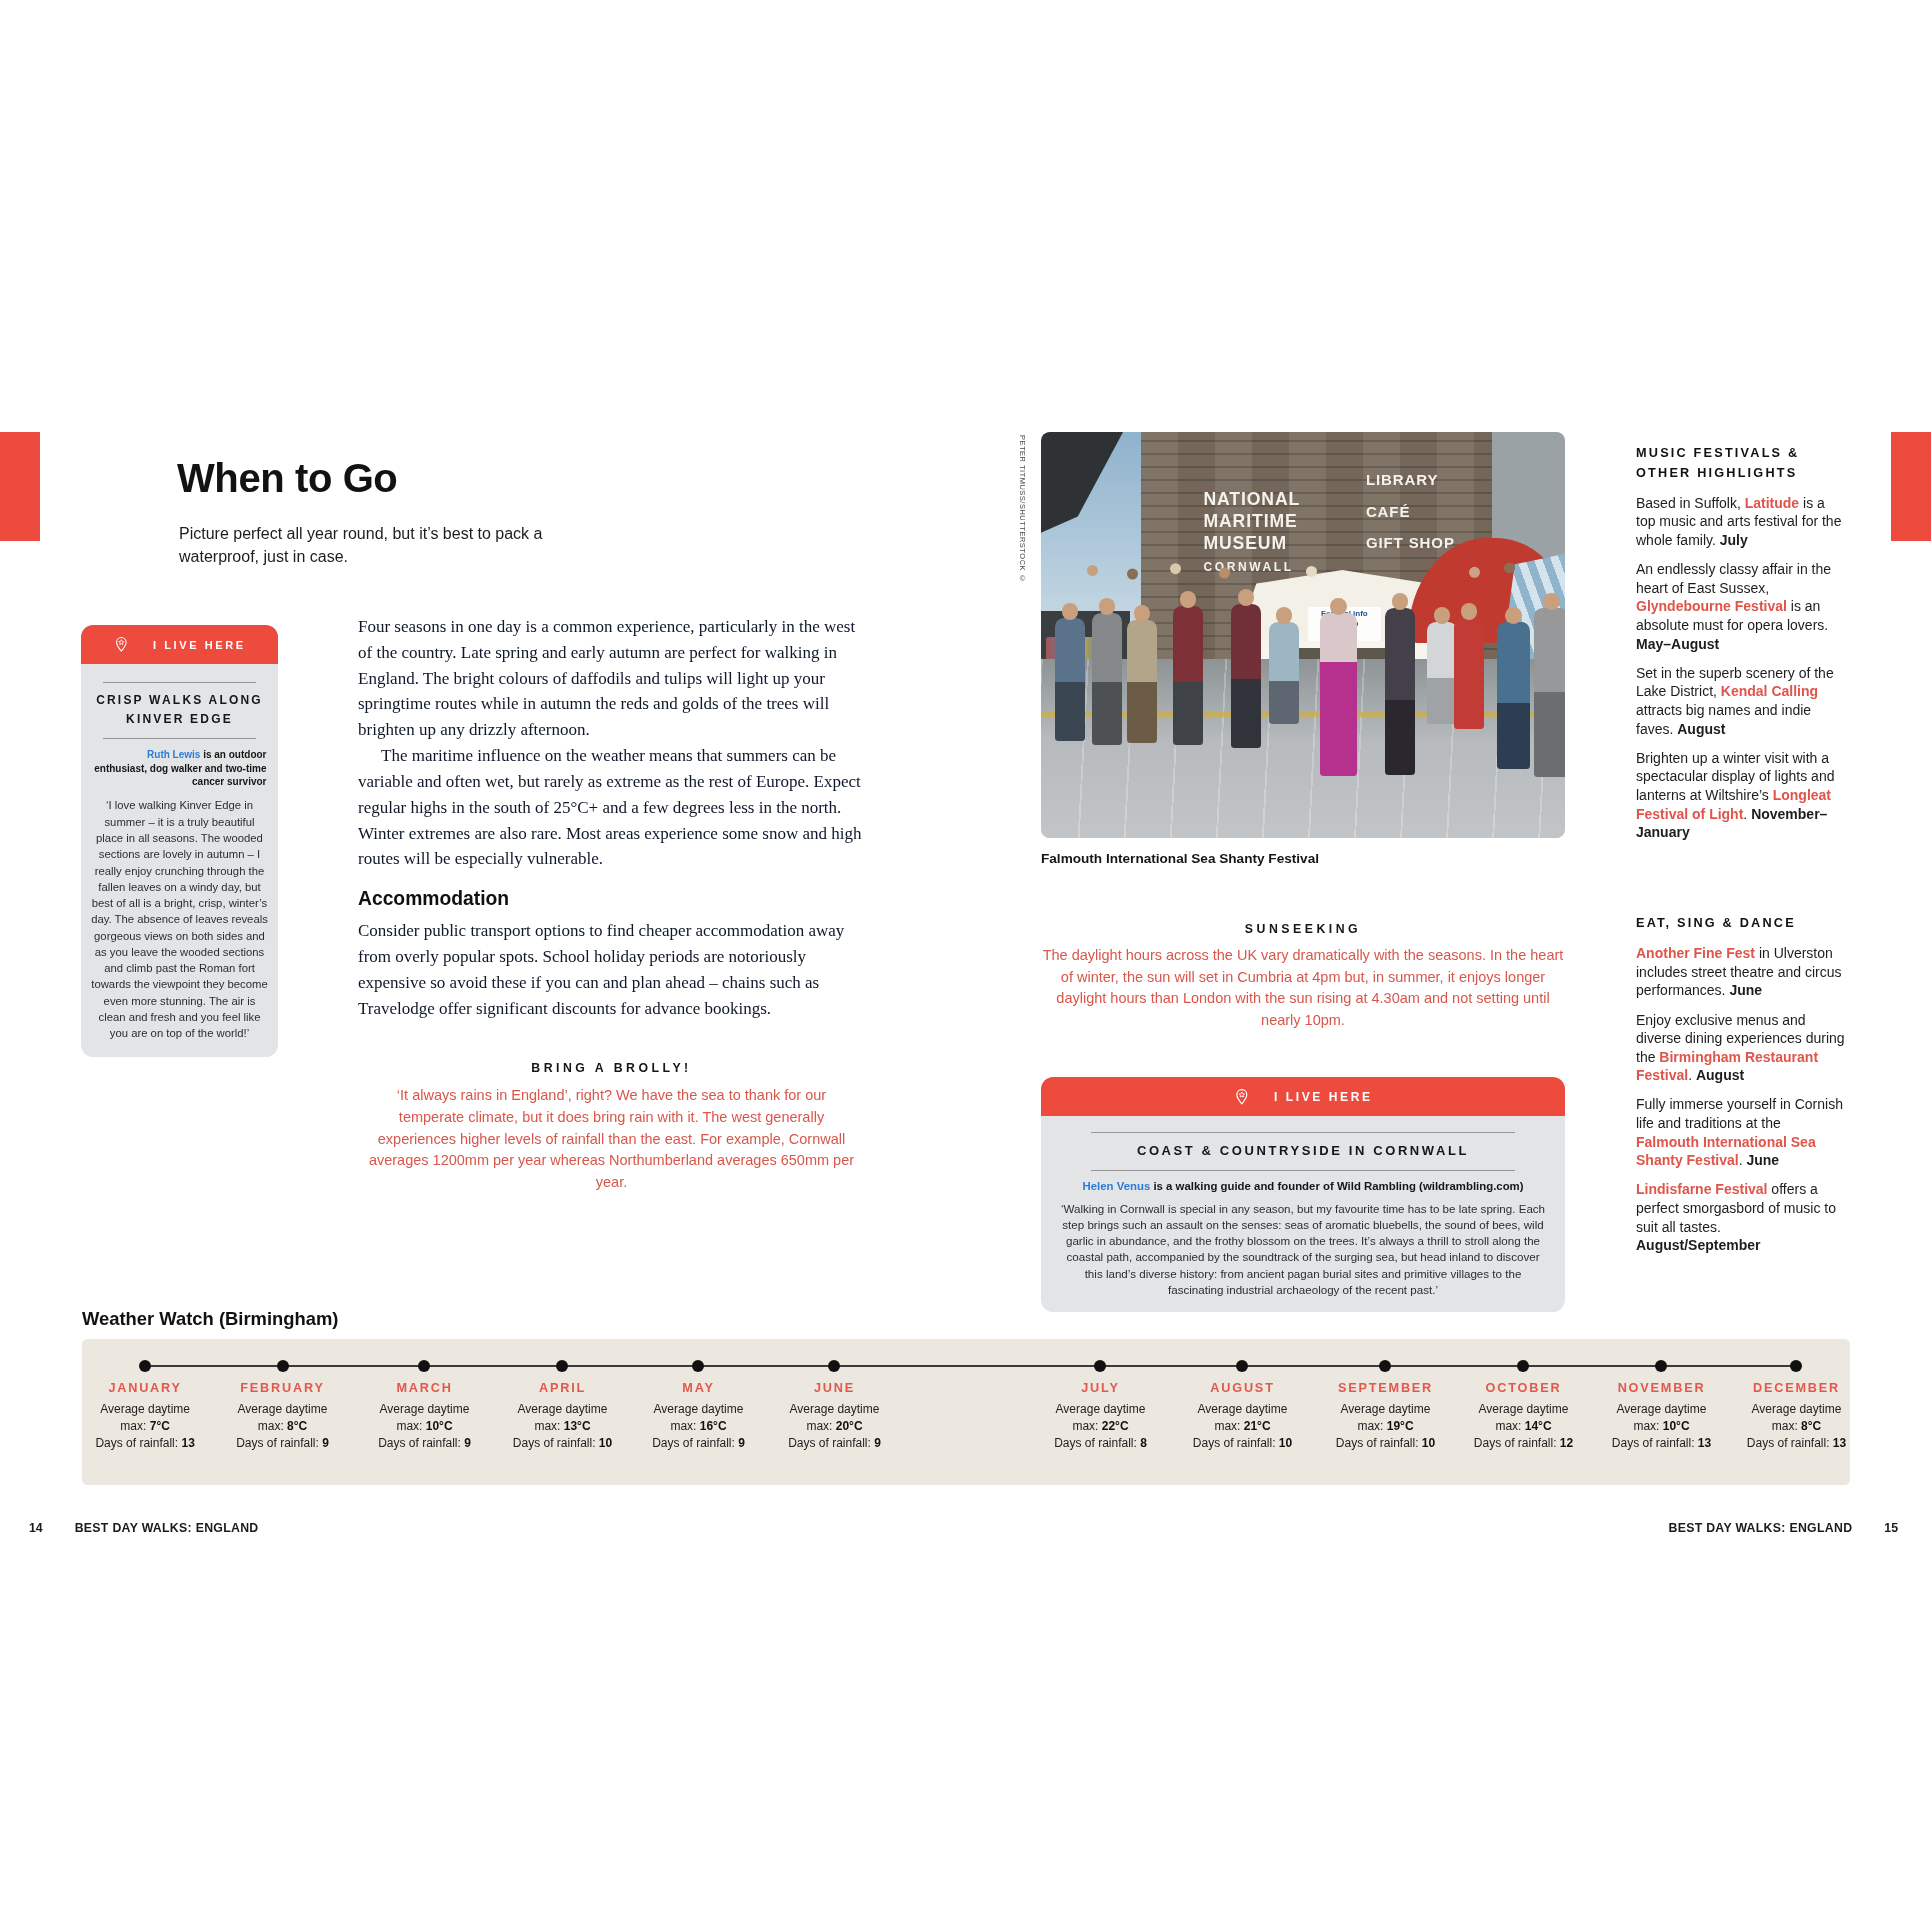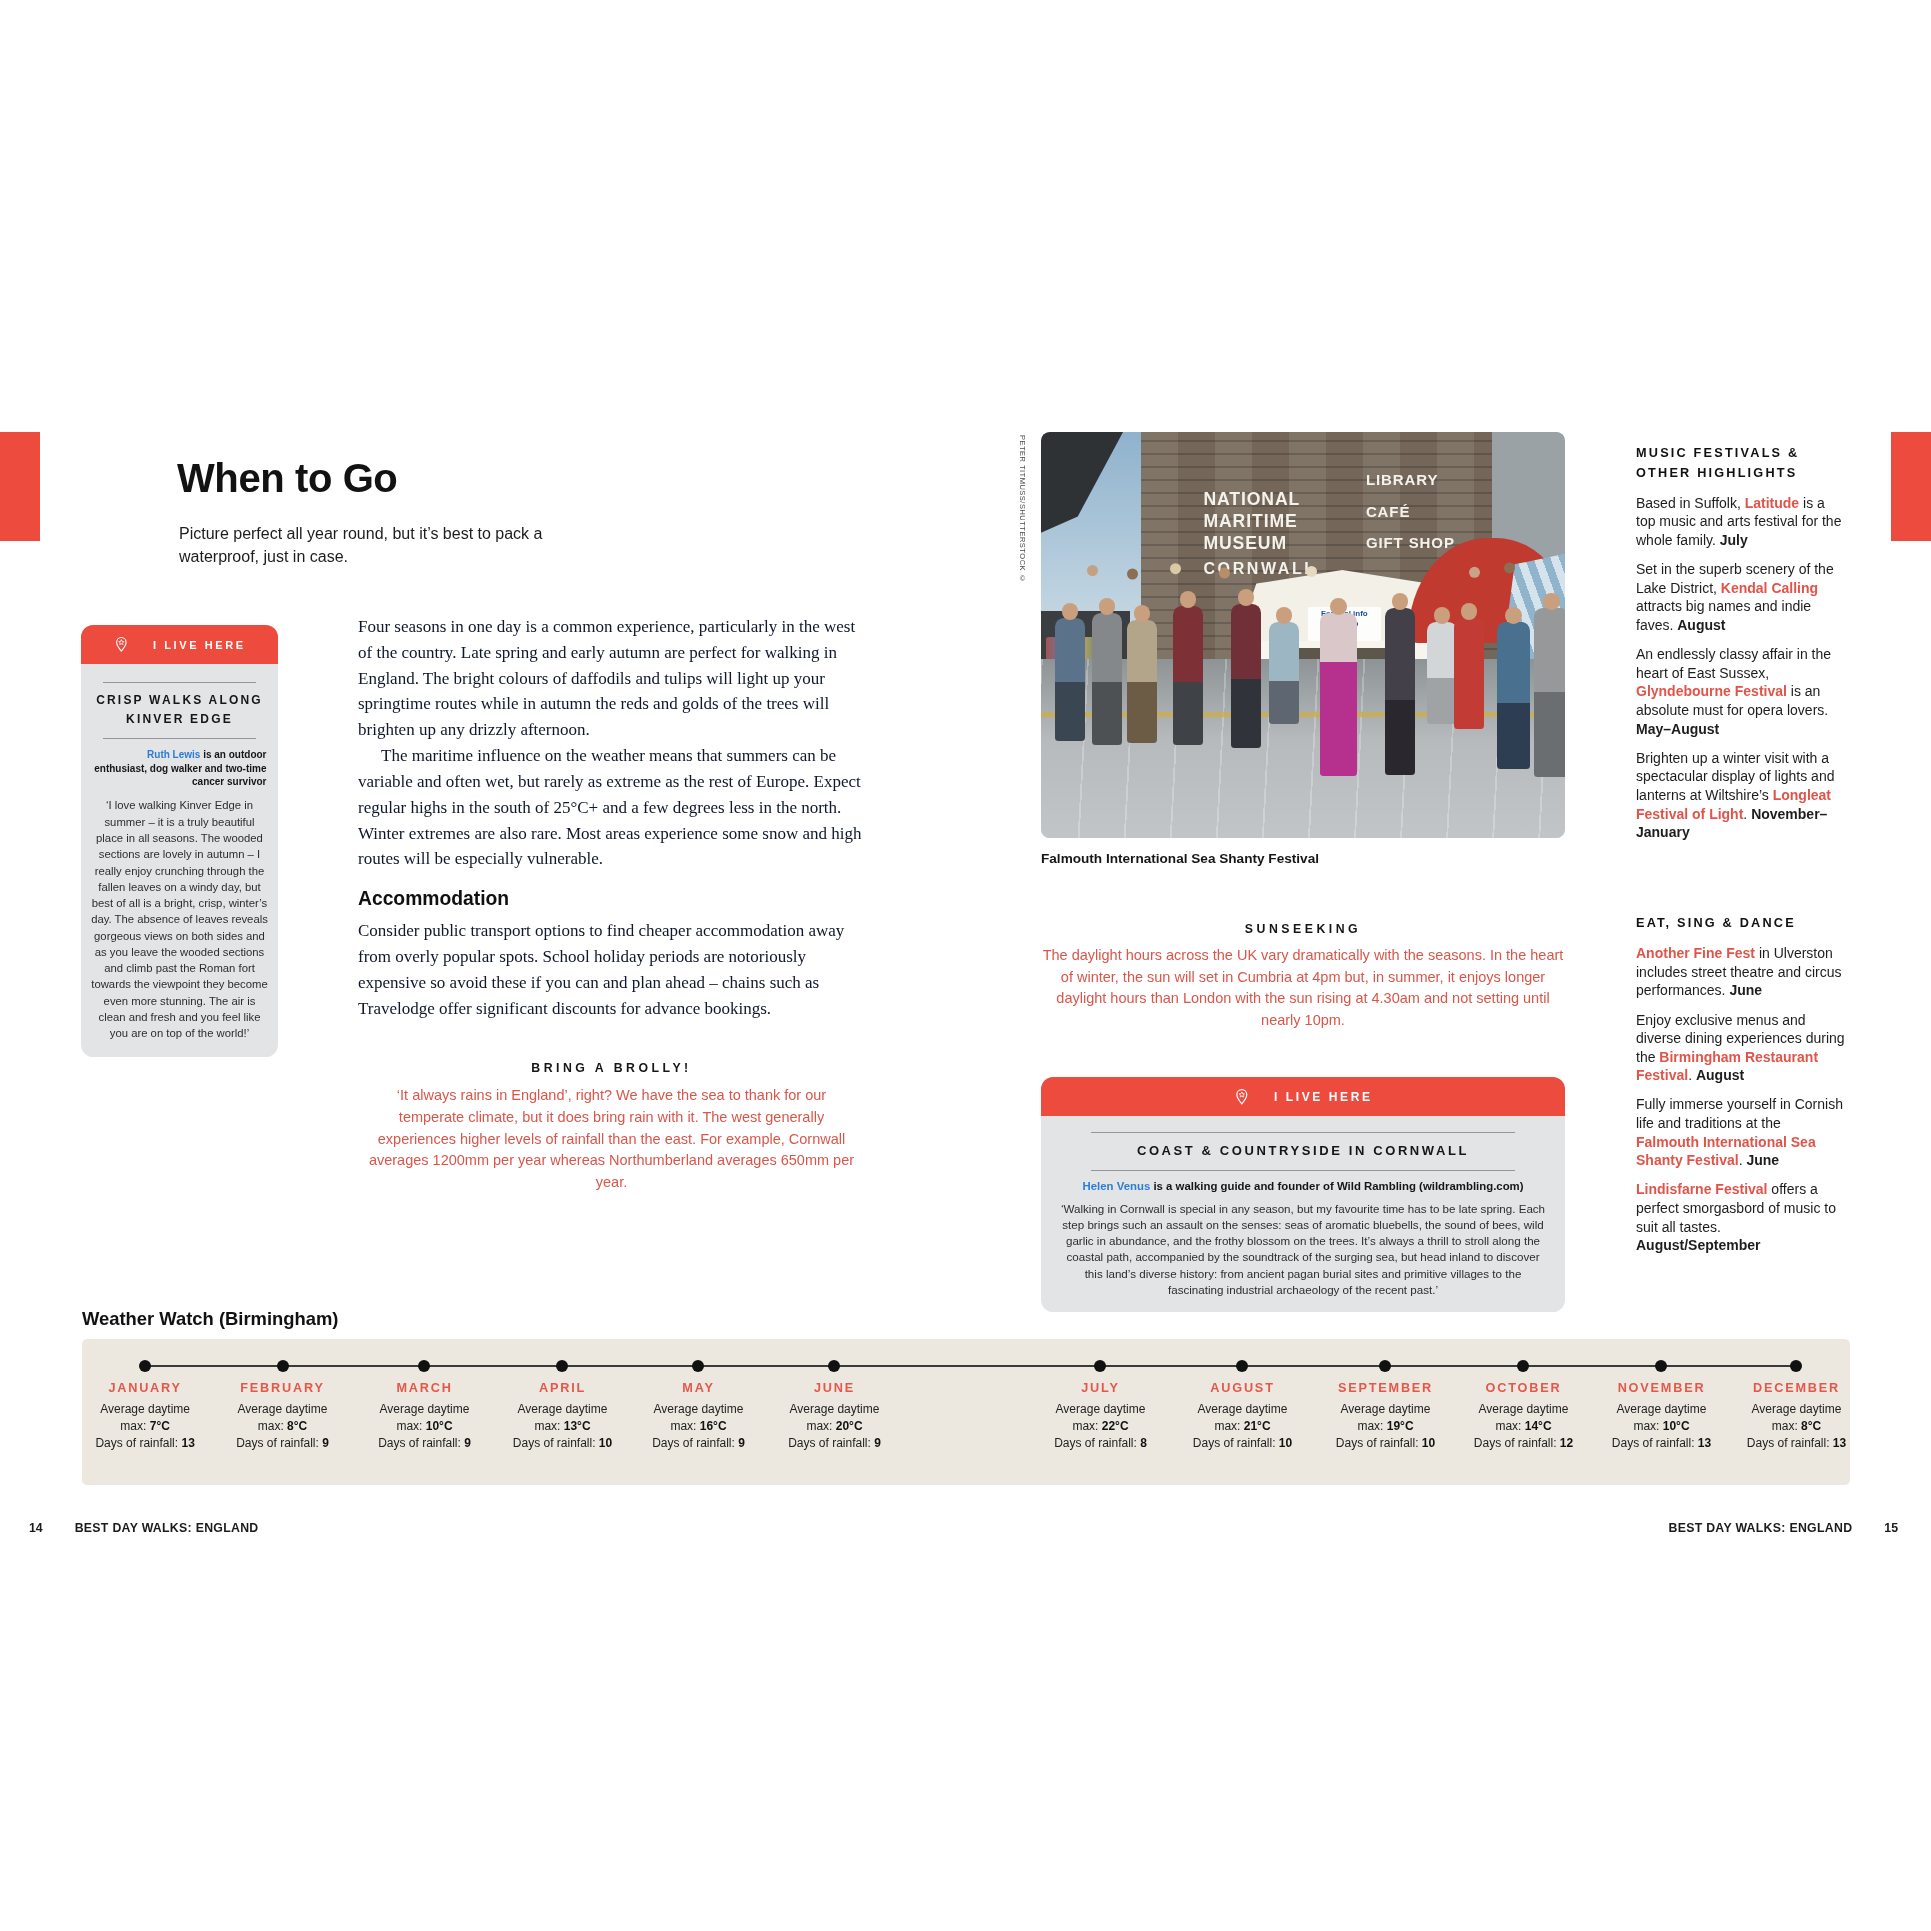--- a/index.html
+++ b/index.html
@@ -55,21 +55,21 @@
   #photo{left:1041px;top:432px;width:524px;height:406px;border-radius:8.8px;overflow:hidden;
     background:linear-gradient(180deg,#8fb2cd 0%,#bdd2e0 40%,#cfd9de 55%);}
   #photo-caption{left:1041px;top:851px;font-size:13.6px;font-weight:700;color:#161616;}
   #photo-credit{left:1018px;top:435px;writing-mode:vertical-rl;font-size:7.5px;letter-spacing:0.5px;color:#4a4a4a;}
   .bld{position:absolute;left:19%;top:0;width:69%;height:57%;
     background:repeating-linear-gradient(0deg,rgba(0,0,0,.14) 0 1.8px,rgba(255,255,255,0.03) 1.8px 13px),
                repeating-linear-gradient(90deg,rgba(255,255,255,.05) 0 37px,rgba(0,0,0,.05) 37px 74px),#75675a;}
   .bld2{position:absolute;left:86%;top:0;width:14%;height:52%;background:#9aa2a6;}
   .sign-left{position:absolute;left:31%;top:14%;color:#f4f2ec;font-weight:700;}
   .sign-left .l1{font-size:17.6px;line-height:1.25;letter-spacing:0.9px;}
-  .sign-left .l2{font-size:16px;letter-spacing:2.6px;margin-top:5.3px;}
+  .sign-left .l2{font-size:12px;letter-spacing:2.6px;margin-top:5.3px;}
   .sign-right{position:absolute;left:62%;top:8%;color:#f4f2ec;font-weight:700;font-size:15px;line-height:2.1;letter-spacing:0.9px;}
   .canopy{position:absolute;left:0;top:0;width:27%;height:40%;background:#2e3235;
     clip-path:polygon(0 0,58% 0,26% 52%,0 62%);}
   .stall{position:absolute;left:0;top:44%;width:17%;height:22%;background:#3a3e41;}
   .stall .merch{position:absolute;left:6%;top:30%;width:80%;height:62%;
     background:linear-gradient(90deg,#b95b5b,#7a8cba 30%,#c9b36a 55%,#6aa08a 75%,#b37ab0);opacity:.8;border-radius:2.6px;}
   .tent{position:absolute;left:37%;top:34%;width:41%;height:30%;}
   .tent .roof{position:absolute;left:0;top:0;width:100%;height:62%;background:#f3f0e7;
     clip-path:polygon(0 100%,10% 18%,50% 0,90% 18%,100% 100%);}
   .tent .wall{position:absolute;left:3%;top:58%;width:94%;height:42%;background:#f7f5ee;}
@@ -231,22 +231,22 @@
     <div class="btitle">COAST &amp; COUNTRYSIDE IN CORNWALL</div>
     <div class="rule"></div>
     <div class="intro"><span class="pname">Helen Venus</span><span> is a walking guide and founder of Wild Rambling (wildrambling.com)</span></div>
     <div class="quote">‘Walking in Cornwall is special in any season, but my favourite time has to be late spring. Each step brings such an assault on the senses: seas of aromatic bluebells, the sound of bees, wild garlic in abundance, and the frothy blossom on the trees. It’s always a thrill to stroll along the coastal path, accompanied by the soundtrack of the surging sea, but head inland to discover this land’s diverse history: from ancient pagan burial sites and primitive villages to the fascinating industrial archaeology of the recent past.’</div>
   </div>
 </div>
 
 <div class="rc" id="music-col">
   <div class="rc-head">MUSIC FESTIVALS &amp; OTHER HIGHLIGHTS</div>
   <div class="rc-item"><span>Based in Suffolk, </span><span class="fest">Latitude</span><span> is a top music and arts festival for the whole family. </span><span class="when">July</span></div>
+  <div class="rc-item"><span>An endlessly classy affair in the heart of East Sussex, </span><span class="fest">Glyndebourne Festival</span><span> is an absolute must for opera lovers. </span><span class="when">May–August</span></div>
   <div class="rc-item"><span>Set in the superb scenery of the Lake District, </span><span class="fest">Kendal Calling</span><span> attracts big names and indie faves. </span><span class="when">August</span></div>
-  <div class="rc-item"><span>An endlessly classy affair in the heart of East Sussex, </span><span class="fest">Glyndebourne Festival</span><span> is an absolute must for opera lovers. </span><span class="when">May–August</span></div>
   <div class="rc-item"><span>Brighten up a winter visit with a spectacular display of lights and lanterns at Wiltshire’s </span><span class="fest">Longleat Festival of Light</span><span>. </span><span class="when">November–January</span></div>
 </div>
 
 <div class="rc" id="eat-col">
   <div class="rc-head">EAT, SING &amp; DANCE</div>
   <div class="rc-item"><span></span><span class="fest">Another Fine Fest</span><span> in Ulverston includes street theatre and circus performances. </span><span class="when">June</span></div>
   <div class="rc-item"><span>Enjoy exclusive menus and diverse dining experiences during the </span><span class="fest">Birmingham Restaurant Festival</span><span>. </span><span class="when">August</span></div>
   <div class="rc-item"><span>Fully immerse yourself in Cornish life and traditions at the </span><span class="fest">Falmouth International Sea Shanty Festival</span><span>. </span><span class="when">June</span></div>
   <div class="rc-item"><span></span><span class="fest">Lindisfarne Festival</span><span> offers a perfect smorgasbord of music to suit all tastes. </span><span class="when">August/September</span></div>
 </div>

